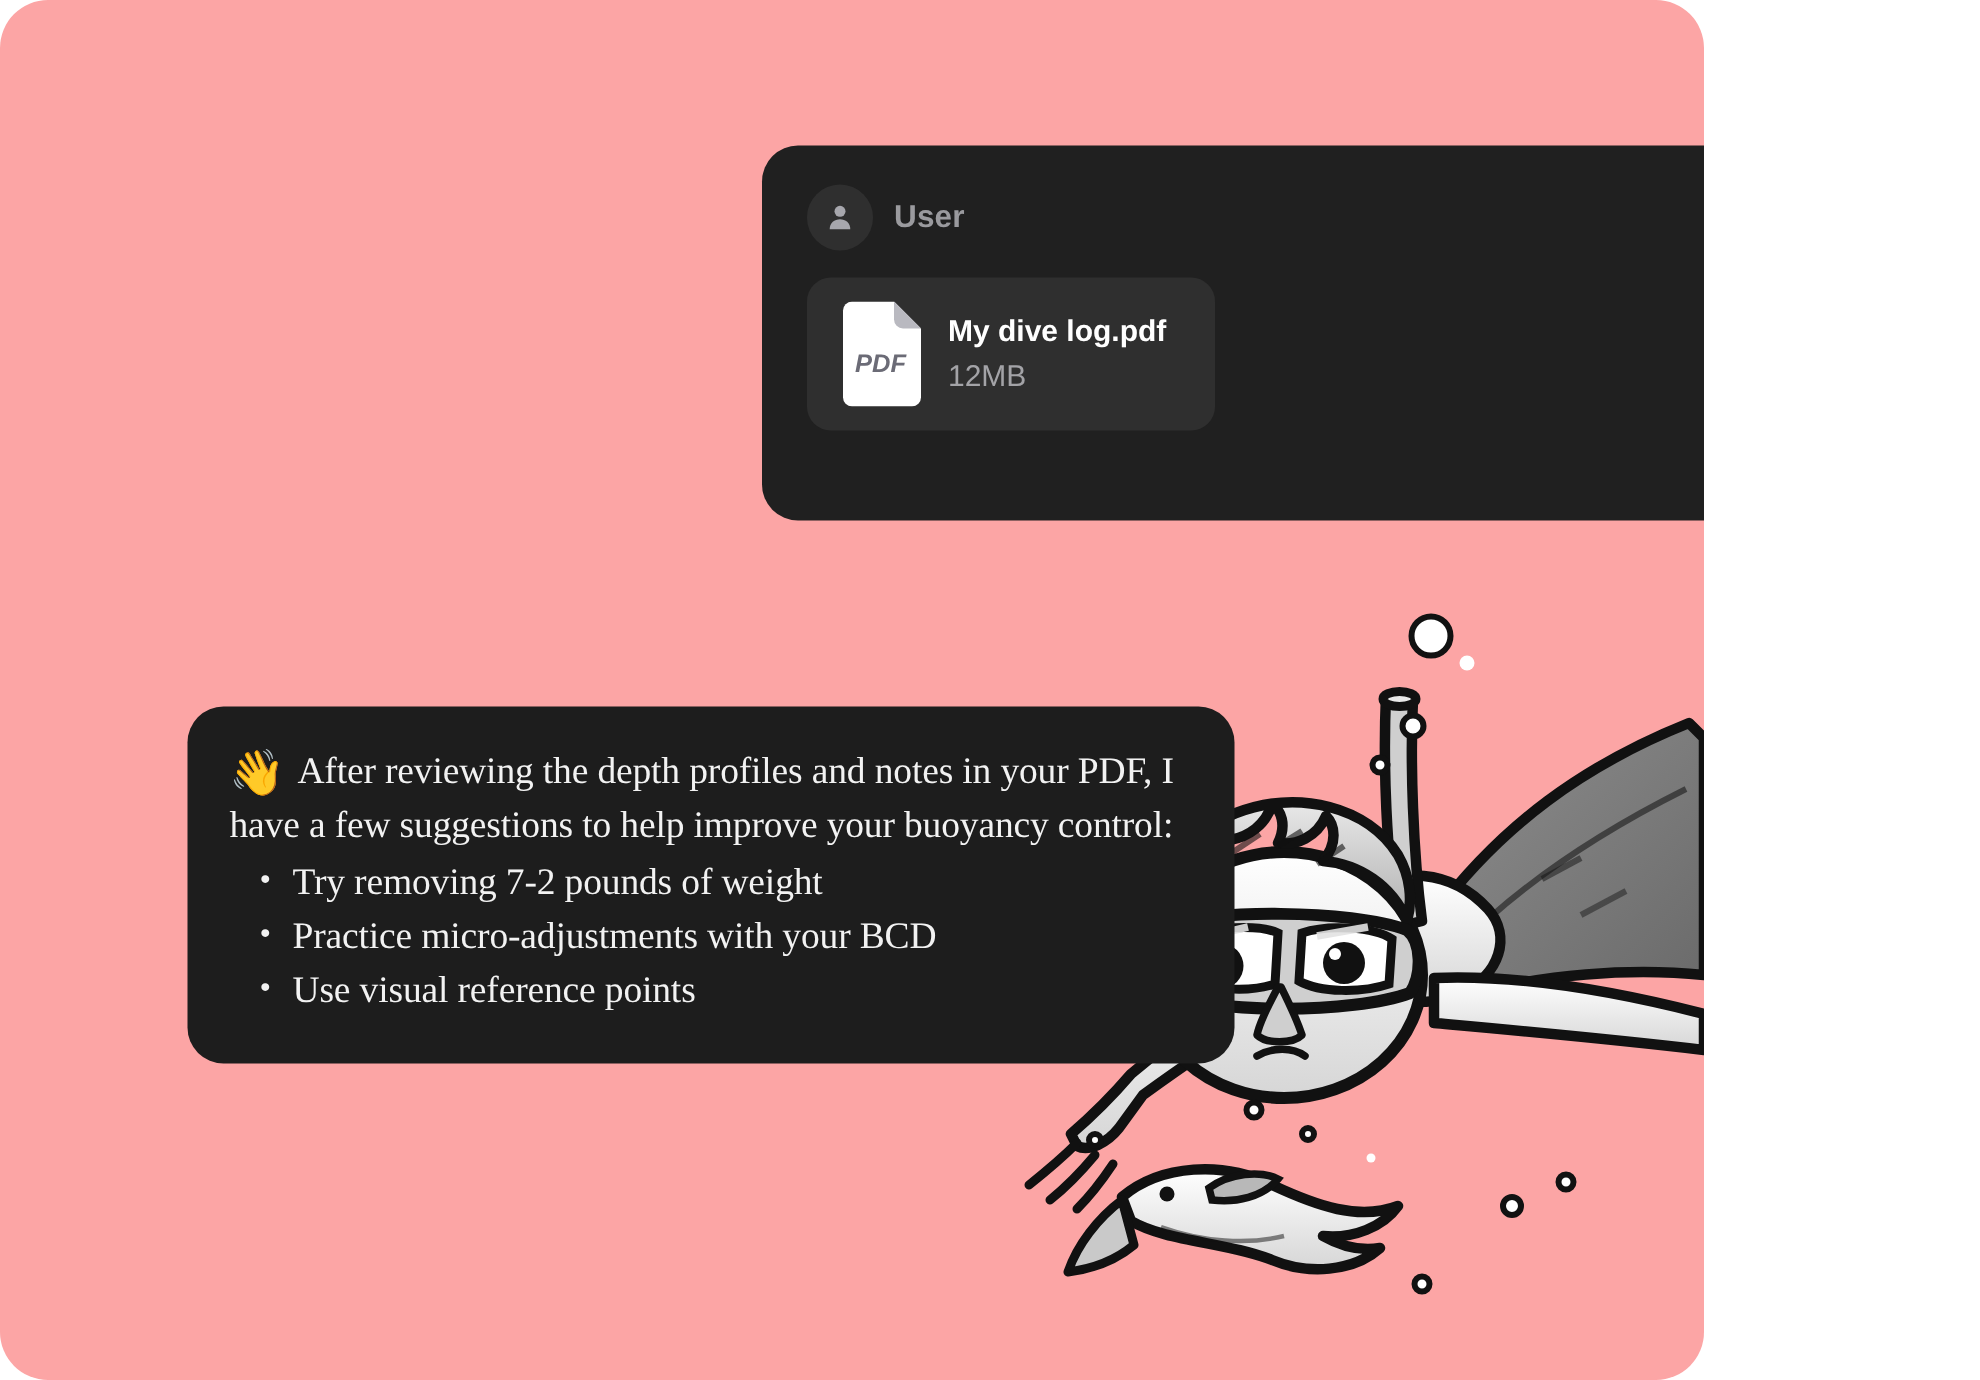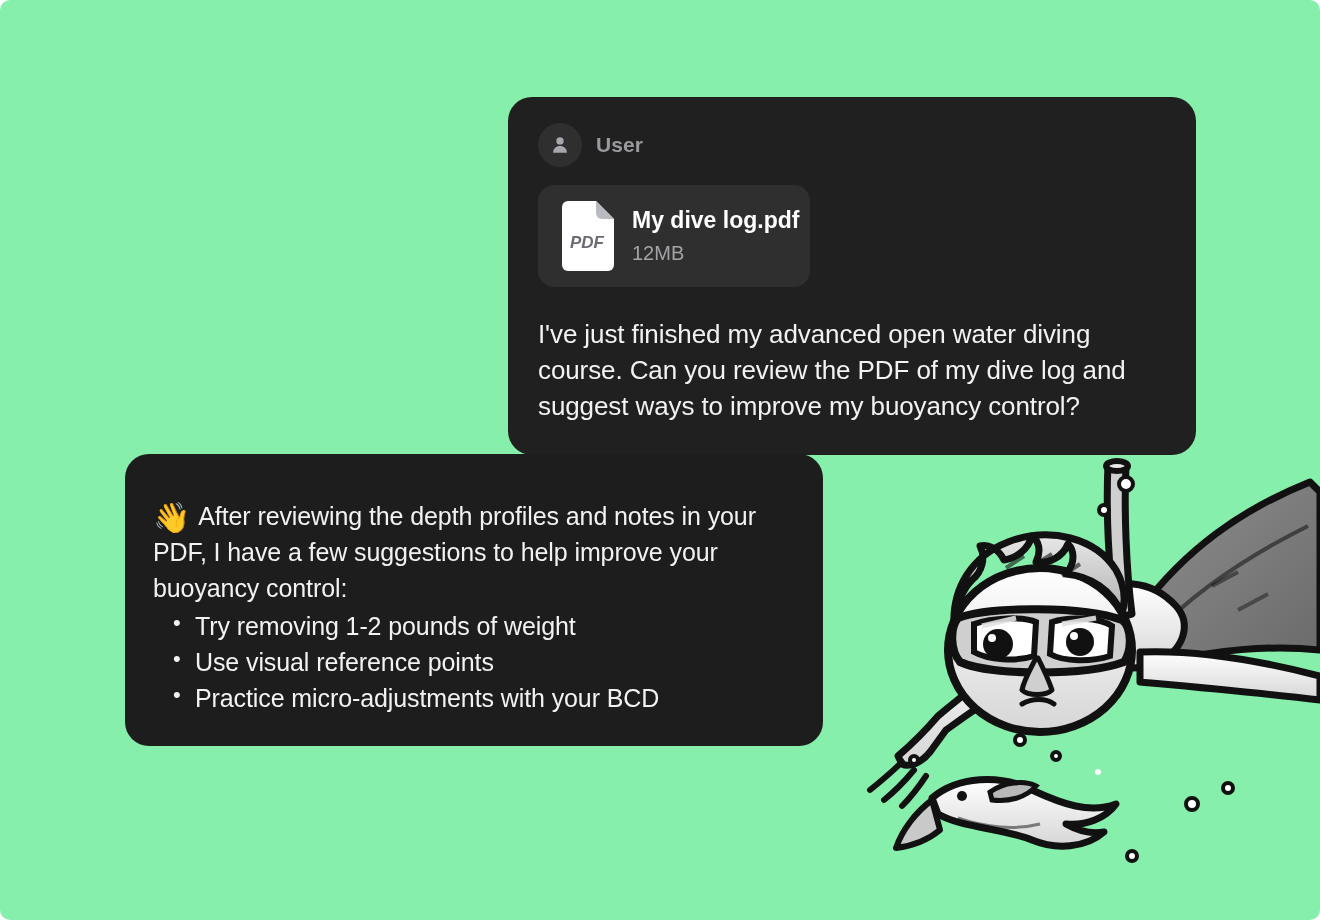--- a/index.html
+++ b/index.html
@@ -8,24 +8,24 @@
   }
   body {
     width: 1320px;
     height: 920px;
     overflow: hidden;
     font-family: "Liberation Sans", sans-serif;
     background: #ffffff;
   }
   #stage {
     position: relative;
-    width: 1320px;
+    width: 1136px;
     height: 920px;
-    background: #86efac;
-    border-radius: 10px;
+    background: #fca5a5;
+    border-radius: 32px;
     overflow: hidden;
   }
 
   
   #illustration {
     position: absolute;
     right: 0;
     bottom: 0;
     width: 480px;
     height: 520px;
@@ -80,21 +80,21 @@
   .pdf-icon {
     width: 56px;
     height: 70px;
     flex: 0 0 auto;
     position: relative;
     font-style: italic;
   }
   .att-text { min-width: 0; }
   .att-name {
     color: #ffffff;
-    font-size: 23px;
+    font-size: 20px;
     font-weight: bold;
     line-height: 1.2;
     margin-bottom: 6px;
     white-space: nowrap;
   }
   .att-size {
     color: #a3a3a7;
     font-size: 20px;
     line-height: 1.2;
   }
@@ -103,26 +103,27 @@
     color: #f2f2f2;
     font-size: 26px;
     line-height: 1.38;
     letter-spacing: -0.1px;
   }
 
   
   #assistant-bubble {
     position: absolute;
     left: 125px;
-    top: 454px;
+    top: 471px;
     width: 698px;
     background: #1d1d1d;
     border-radius: 24px;
-    padding: 44px 30px 30px 28px;
+    padding: 26px 30px 30px 28px;
     box-sizing: border-box;
+    font-family: Liberation Serif, serif;
   }
   .assist-intro {
     color: #f2f2f2;
     font-size: 25px;
     line-height: 1.44;
     letter-spacing: -0.1px;
   }
   .wave-emoji {
     font-size: 30px;
     line-height: 1;
@@ -255,27 +256,26 @@
           <path d="M38 0 L56 18 L44 18 A6 6 0 0 1 38 12 Z" fill="#b9b9c0"></path>
           <text x="29" y="47" text-anchor="middle" font-family="Liberation Sans, sans-serif" font-size="17" font-weight="bold" fill="#6b6b76">PDF</text>
         </svg>
       </div>
       <div class="att-text">
         <div class="att-name">My dive log.pdf</div>
         <div class="att-size">12MB</div>
       </div>
     </div>
 
-    <div class="user-text">I've just finished my advanced open water diving course. Can you review the PDF of my dive log and suggest ways to improve my buoyancy control?</div>
   </div>
 
   <div id="assistant-bubble">
     <div class="assist-intro">
       <span class="wave-emoji">👋</span><span>After reviewing the depth profiles and notes in your PDF, I have a few suggestions to help improve your buoyancy control:</span>
     </div>
     <ul class="assist-list">
-      <li>Try removing 1-2 pounds of weight</li>
+      <li>Try removing 7-2 pounds of weight</li>
+      <li>Practice micro-adjustments with your BCD</li>
       <li>Use visual reference points</li>
-      <li>Practice micro-adjustments with your BCD</li>
     </ul>
   </div>
 
 </div>
 
 </body></html>

